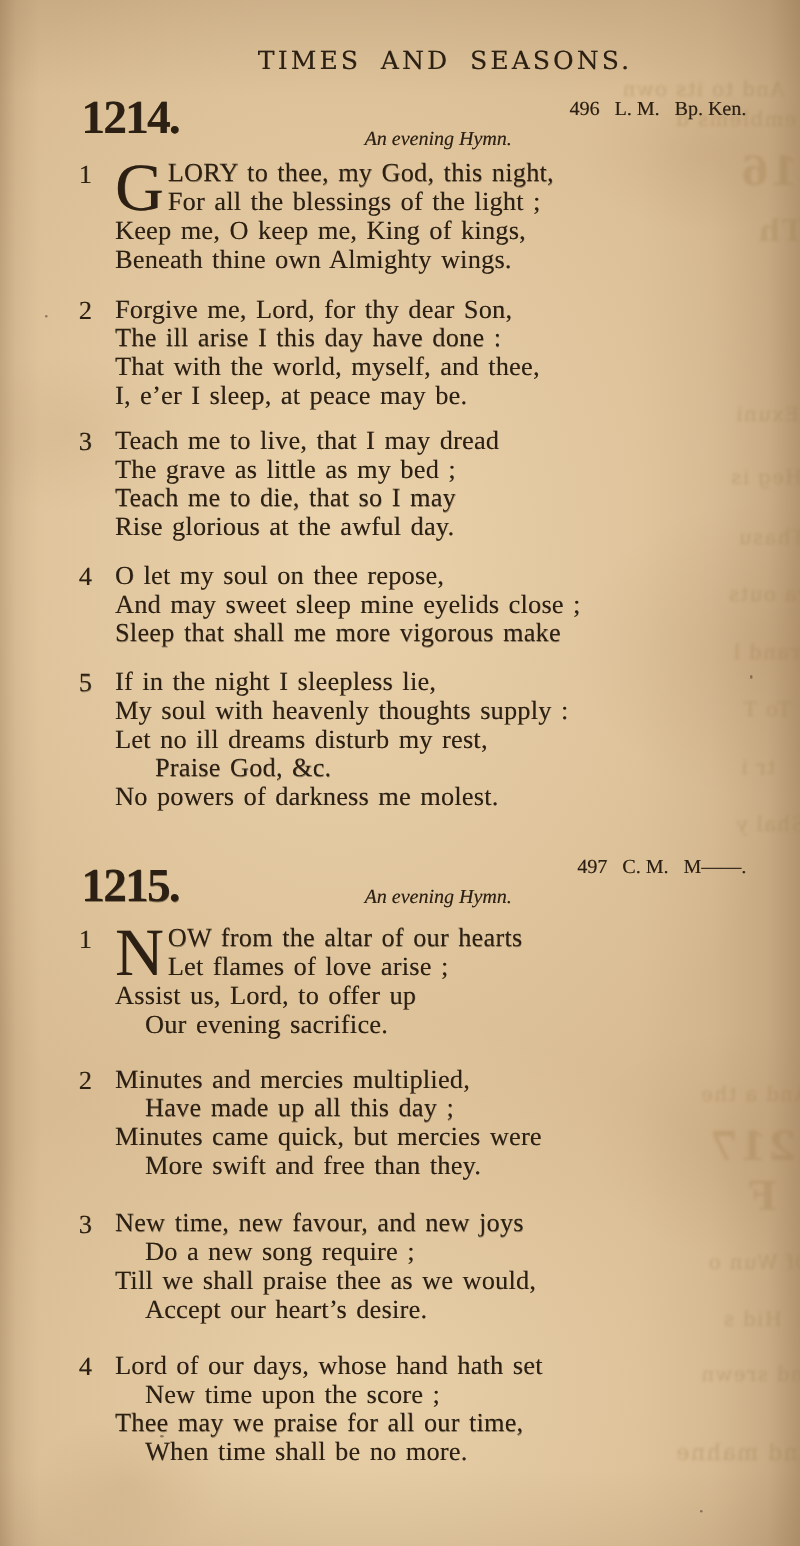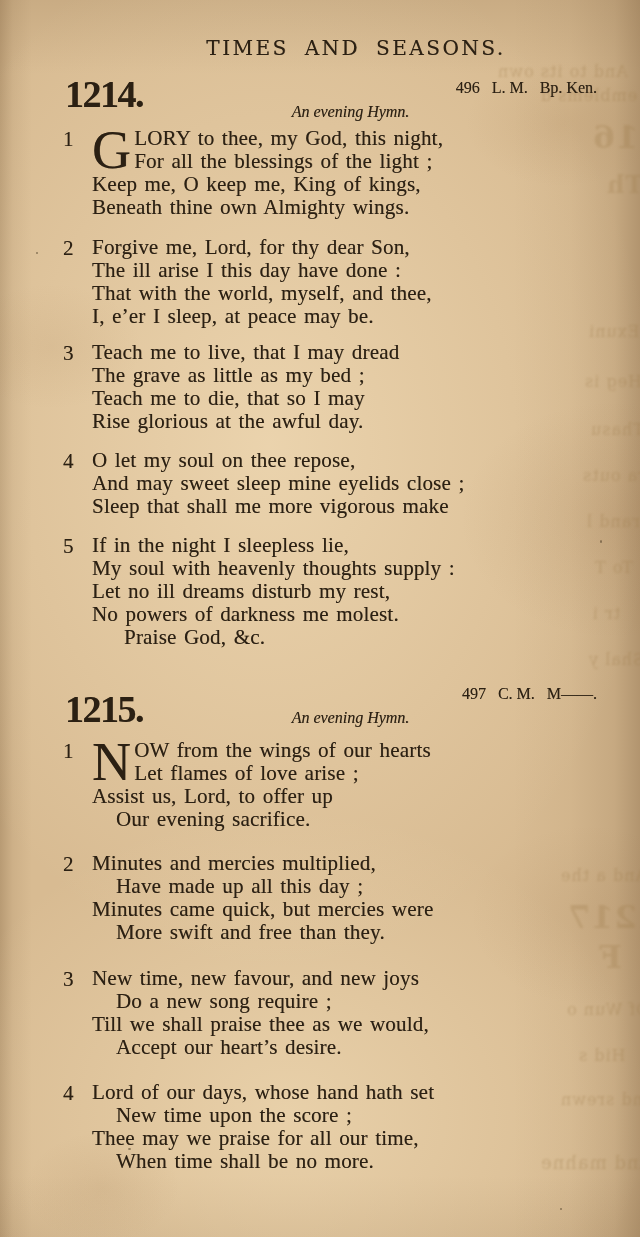--- a/index.html
+++ b/index.html
@@ -131,34 +131,34 @@
       <div class="vline ink">O let my soul on thee repose,</div>
       <div class="vline ink">And may sweet sleep mine eyelids close ;</div>
       <div class="vline ink">Sleep that shall me more vigorous make</div>
     </div>
 
     <div class="verse mt16">
       <span class="vnum ink">5</span>
       <div class="vline ink">If in the night I sleepless lie,</div>
       <div class="vline ink">My soul with heavenly thoughts supply :</div>
       <div class="vline ink">Let no ill dreams disturb my rest,</div>
+      <div class="vline ink i32">Praise God, &amp;c.</div>
       <div class="vline ink">No powers of darkness me molest.</div>
-      <div class="vline ink i32">Praise God, &amp;c.</div>
     </div>
 
     <div class="hymn-head second mt37">
       <div class="hymn-number ink">1215.</div>
       <div class="hymn-meta ink">497   C. M.   M——.</div>
       <div class="hymn-subtitle ink">An evening Hymn.</div>
     </div>
 
     <div class="verse mt8">
       <span class="vnum ink">1</span>
       <span class="dropcap ink">N</span>
-      <div class="vline ink">OW from the wings of our hearts</div>
+      <div class="vline ink">OW from the altar of our hearts</div>
       <div class="vline ink i24">Let flames of love arise ;</div>
       <div class="vline ink">Assist us, Lord, to offer up</div>
       <div class="vline ink i24">Our evening sacrifice.</div>
     </div>
 
     <div class="verse mt21">
       <span class="vnum ink">2</span>
       <div class="vline ink">Minutes and mercies multiplied,</div>
       <div class="vline ink i24">Have made up all this day ;</div>
       <div class="vline ink">Minutes came quick, but mercies were</div>

